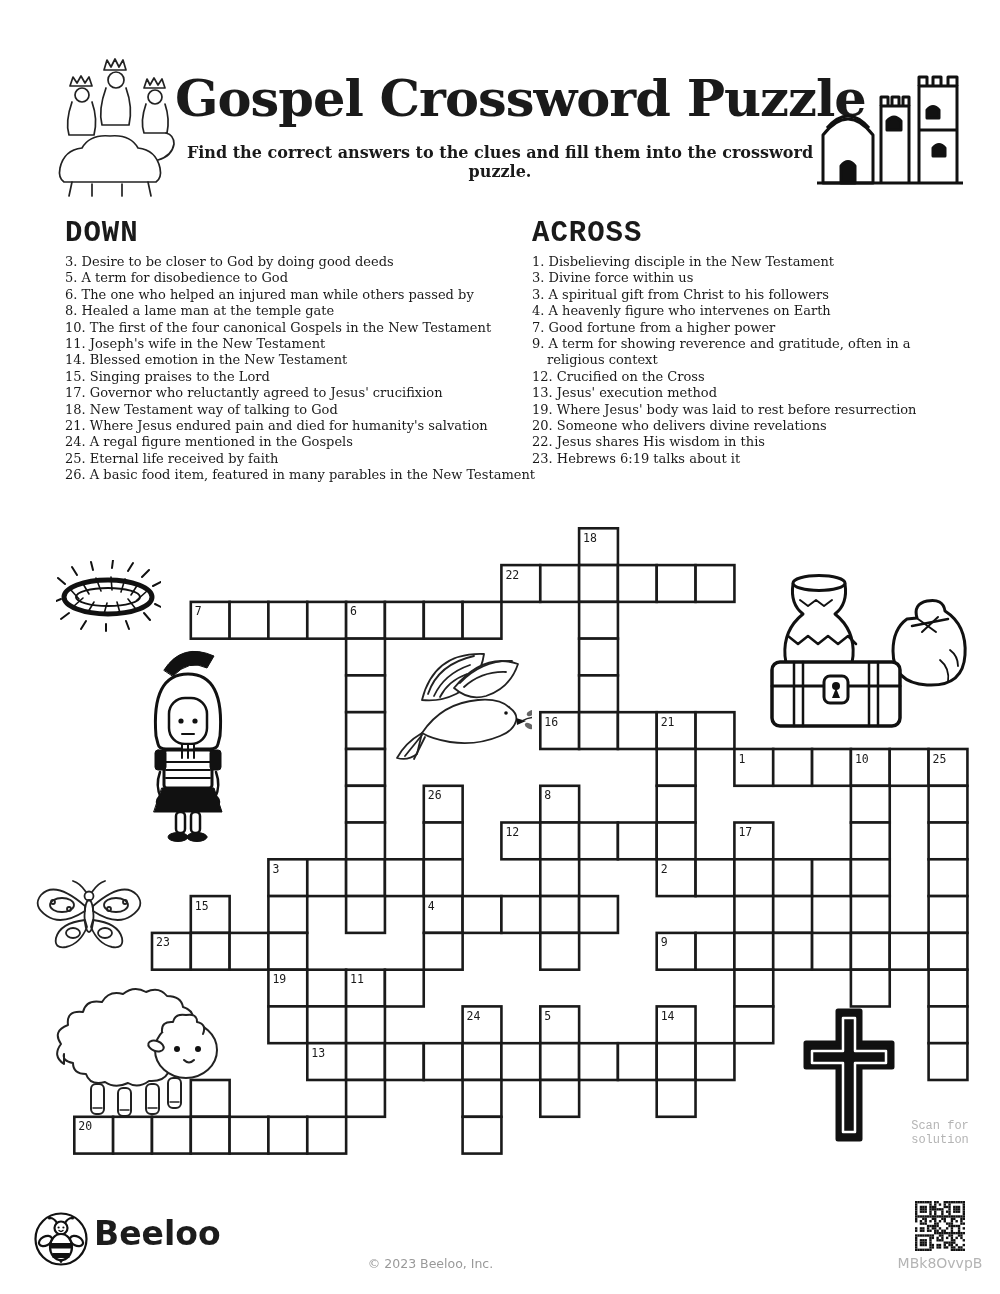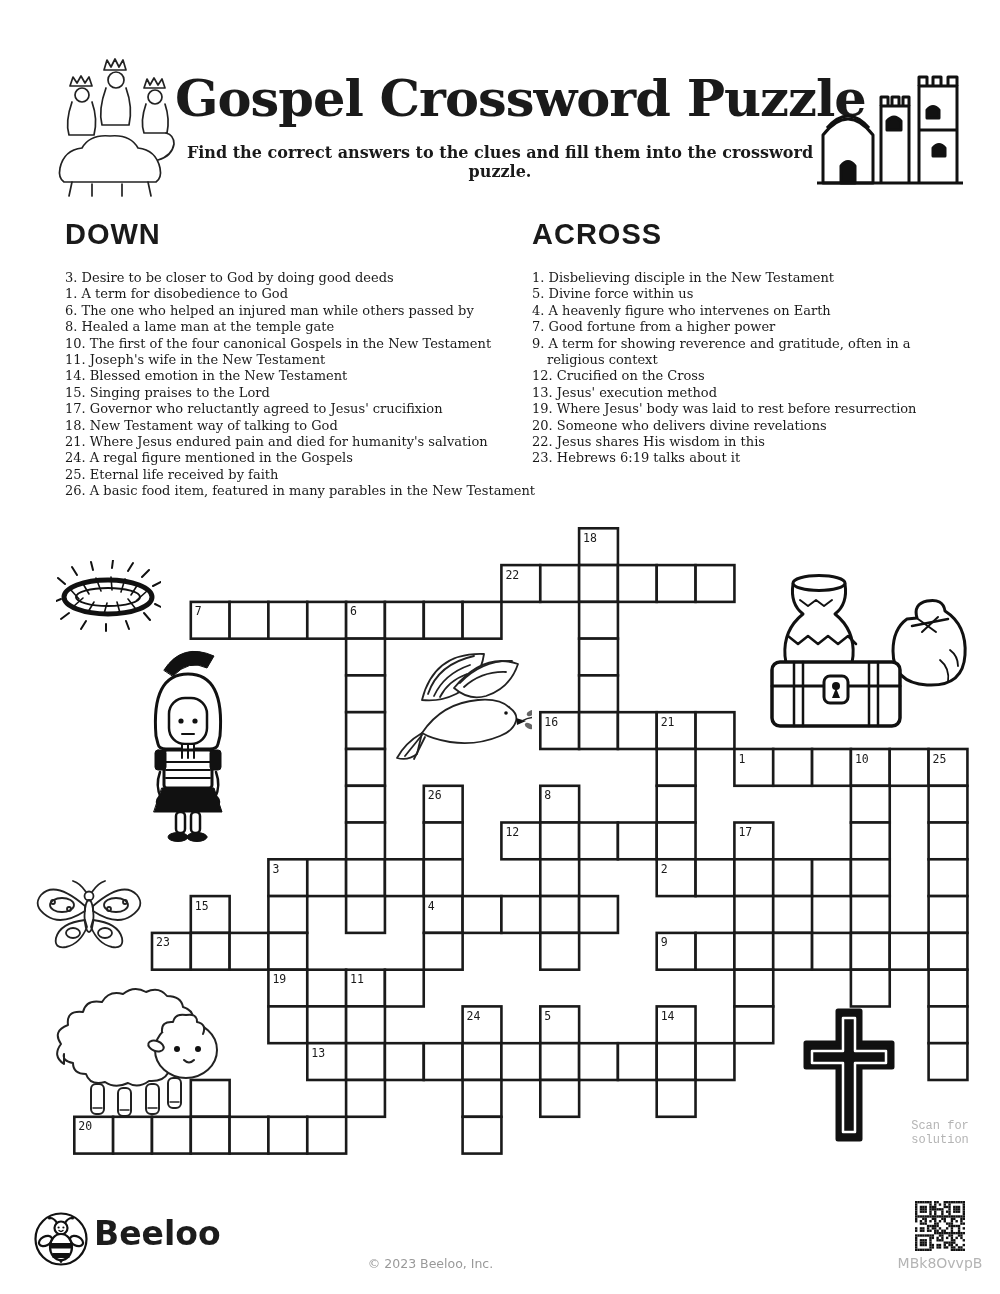--- a/index.html
+++ b/index.html
@@ -9,22 +9,22 @@
   
   .title{left:175px;top:68px;width:650px;text-align:center;font-size:51px;
          font-weight:bold;letter-spacing:-1px;white-space:nowrap;}
   .tagline{left:180px;top:143px;width:640px;text-align:center;font-size:16px;
            font-weight:bold;}
   
   .clue-col{line-height:16.4px;}
   .down-col{left:65px;top:218px;width:472px;}
   .across-col{left:532px;top:218px;width:436px;}
   .clue-head{font-size:29px;font-weight:bold;letter-spacing:1px;
-             font-family:Liberation Sans, sans-serif;line-height:32px;
-             margin-bottom:20px;}
+             font-family:Liberation Mono, monospace;line-height:32px;
+             margin-bottom:4px;}
   .clue{font-size:13px;padding-left:15px;text-indent:-15px;}
   
   .brand-text{left:94px;top:1214px;font-family:"DejaVu Sans",sans-serif;
               font-weight:bold;font-size:33px;letter-spacing:0px;color:#1c1c1c;}
   .copyright{left:0;top:1256px;width:861px;text-align:center;
              font-family:"DejaVu Sans",sans-serif;font-size:12.5px;color:#999;}
   .qr-label{left:895px;top:1119px;width:90px;text-align:center;
             font-family:Liberation Mono, monospace;font-size:12px;color:#b4b4b4;}
   .qr-code-text{left:895px;top:1255px;width:90px;text-align:center;
             font-family:"DejaVu Sans",sans-serif;font-size:14px;color:#b4b4b4;}
@@ -165,40 +165,41 @@
 
 <svg class="abs" style="left:800px;top:1005px" width="98" height="140" viewBox="0 0 98 140">
   <path d="M38,6 l22,0 0,32 32,0 0,24 -32,0 0,72 -22,0 0,-72 -32,0 0,-24 32,0 z" fill="#111" stroke="#111" stroke-width="5" stroke-linejoin="round"></path>
   <path d="M43,13 l12,0 0,33 31,0 0,12 -31,0 0,69 -12,0 0,-69 -31,0 0,-12 31,0 z" fill="none" stroke="#fff" stroke-width="2.5" stroke-linejoin="round"></path>
 </svg>
 
 <div class="abs clue-col down-col">
   <div class="clue-head">DOWN</div>
   <div>
       <div class="clue">3. Desire to be closer to God by doing good deeds</div>
-      <div class="clue">1. A term for disobedience to God</div>
+      <div class="clue">5. A term for disobedience to God</div>
       <div class="clue">6. The one who helped an injured man while others passed by</div>
       <div class="clue">8. Healed a lame man at the temple gate</div>
       <div class="clue">10. The first of the four canonical Gospels in the New Testament</div>
       <div class="clue">11. Joseph's wife in the New Testament</div>
       <div class="clue">14. Blessed emotion in the New Testament</div>
       <div class="clue">15. Singing praises to the Lord</div>
       <div class="clue">17. Governor who reluctantly agreed to Jesus' crucifixion</div>
       <div class="clue">18. New Testament way of talking to God</div>
       <div class="clue">21. Where Jesus endured pain and died for humanity's salvation</div>
       <div class="clue">24. A regal figure mentioned in the Gospels</div>
       <div class="clue">25. Eternal life received by faith</div>
       <div class="clue">26. A basic food item, featured in many parables in the New Testament</div>
     </div>
 </div>
 <div class="abs clue-col across-col">
   <div class="clue-head">ACROSS</div>
   <div>
       <div class="clue">1. Disbelieving disciple in the New Testament</div>
-      <div class="clue">5. Divine force within us</div>
+      <div class="clue">3. Divine force within us</div>
+      <div class="clue">3. A spiritual gift from Christ to his followers</div>
       <div class="clue">4. A heavenly figure who intervenes on Earth</div>
       <div class="clue">7. Good fortune from a higher power</div>
       <div class="clue">9. A term for showing reverence and gratitude, often in a religious context</div>
       <div class="clue">12. Crucified on the Cross</div>
       <div class="clue">13. Jesus' execution method</div>
       <div class="clue">19. Where Jesus' body was laid to rest before resurrection</div>
       <div class="clue">20. Someone who delivers divine revelations</div>
       <div class="clue">22. Jesus shares His wisdom in this</div>
       <div class="clue">23. Hebrews 6:19 talks about it</div>
     </div>

